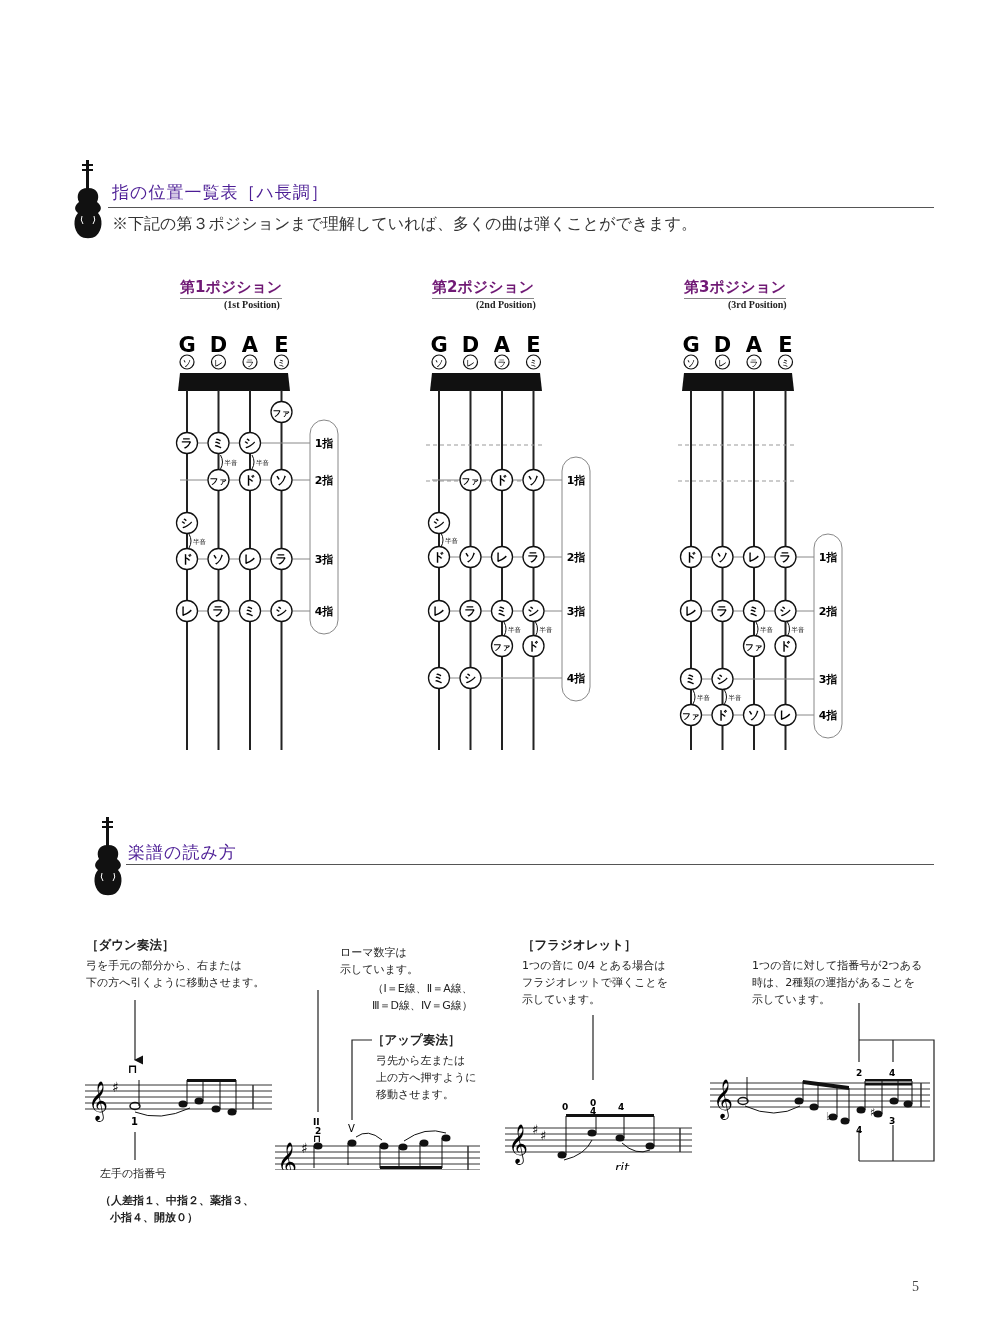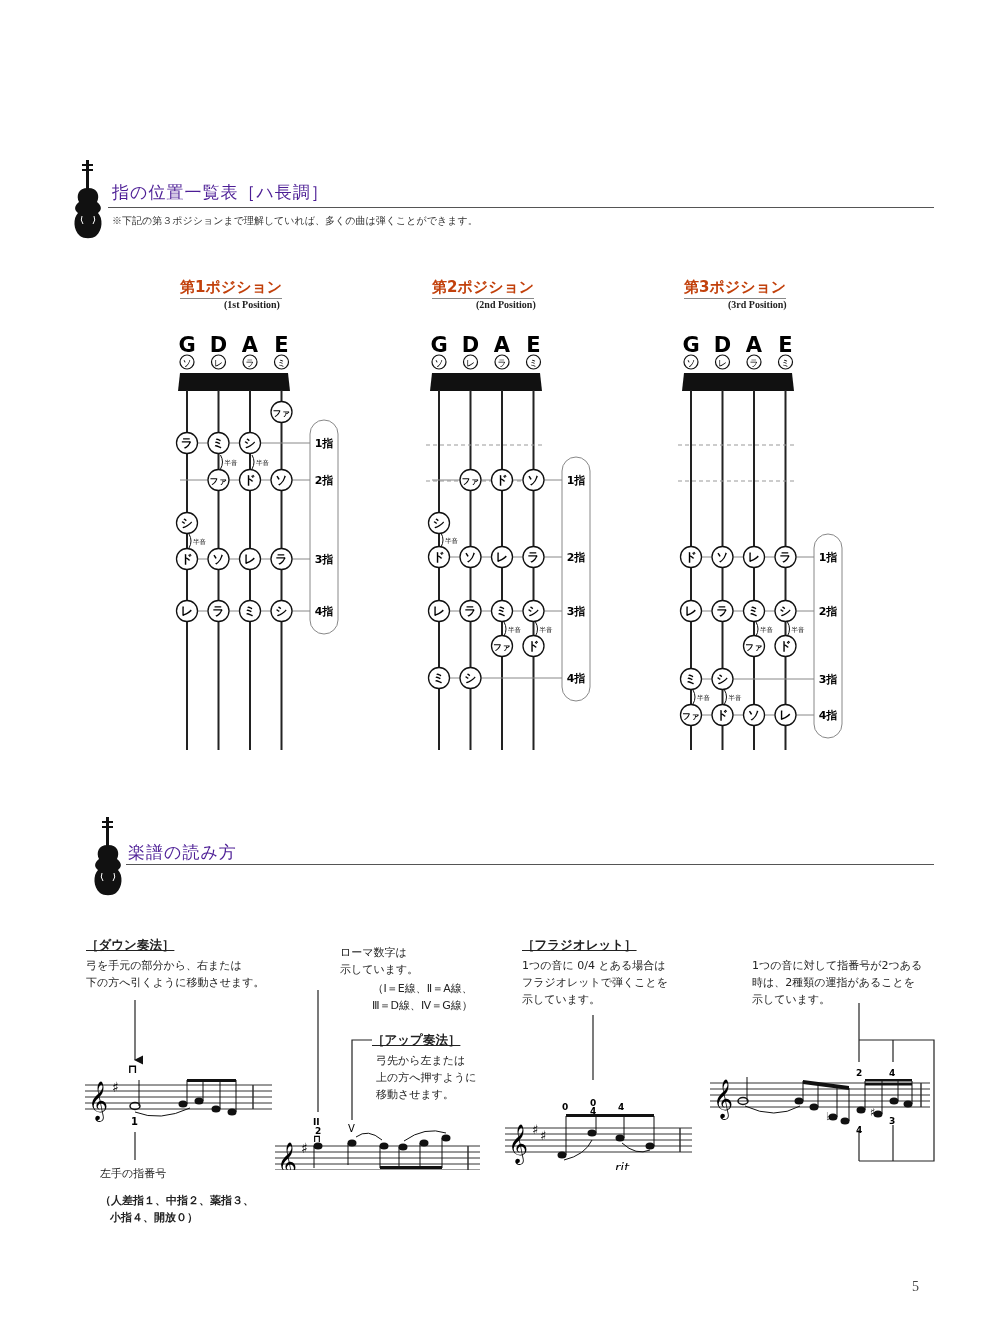--- a/index.html
+++ b/index.html
@@ -1,27 +1,27 @@
 <!DOCTYPE html>
 <html><head>
 <meta charset="utf-8">
 <style>
   html, body { margin: 0; padding: 0; background: #ffffff; }
   body { width: 1000px; height: 1335px; position: relative; overflow: hidden;
          font-family: "DejaVu Sans", "Liberation Sans", sans-serif; color: #1a1a1a; }
   .abs { position: absolute; }
   .section-title { position: absolute; font-size: 17px; color: #4c1d95; letter-spacing: 1px; }
   .rule { position: absolute; height: 1px; background: #555; }
-  .note { position: absolute; font-family: Liberation Mono, monospace; font-size: 10px; color: #333; }
-  .pos-title { position: absolute; font-size: 15px; font-weight: bold; color: #c2410c; border-bottom: 1px solid #888; padding-bottom: 1px; }
+  .note { position: absolute; font-family: Liberation Mono, monospace; font-size: 16px; color: #333; }
+  .pos-title { position: absolute; font-size: 15px; font-weight: bold; color: #701a75; border-bottom: 1px solid #888; padding-bottom: 1px; }
   .pos-sub { position: absolute; font-family: "Liberation Serif", serif; font-weight: bold; font-size: 10px; color: #222; }
   svg text { font-family: "DejaVu Sans", "Liberation Sans", sans-serif; }
   .str-letter { font-weight: bold; font-size: 21px; }
   .txt-block { position: absolute; font-size: 11px; line-height: 17px; color: #222; }
-  .txt-head { font-weight: bold; font-size: 12.5px; text-decoration: underline; }
+  .txt-head { font-weight: bold; font-size: 12.5px; }
   .page-num { position: absolute; left: 912px; right: auto; top: 1279px; font-family: "Liberation Serif", serif; font-size: 14px; color: #444; }
 </style>
 </head>
 <body>
 
 <div class="abs" style="left:70px;top:158px;width:36px;height:82px;">
   <svg width="36" height="82" viewBox="0 0 36 82">
     <rect x="16" y="2" width="3" height="34" fill="#111"></rect>
     <rect x="12" y="6" width="11" height="2" fill="#111"></rect>
     <rect x="12" y="11" width="11" height="2" fill="#111"></rect>

